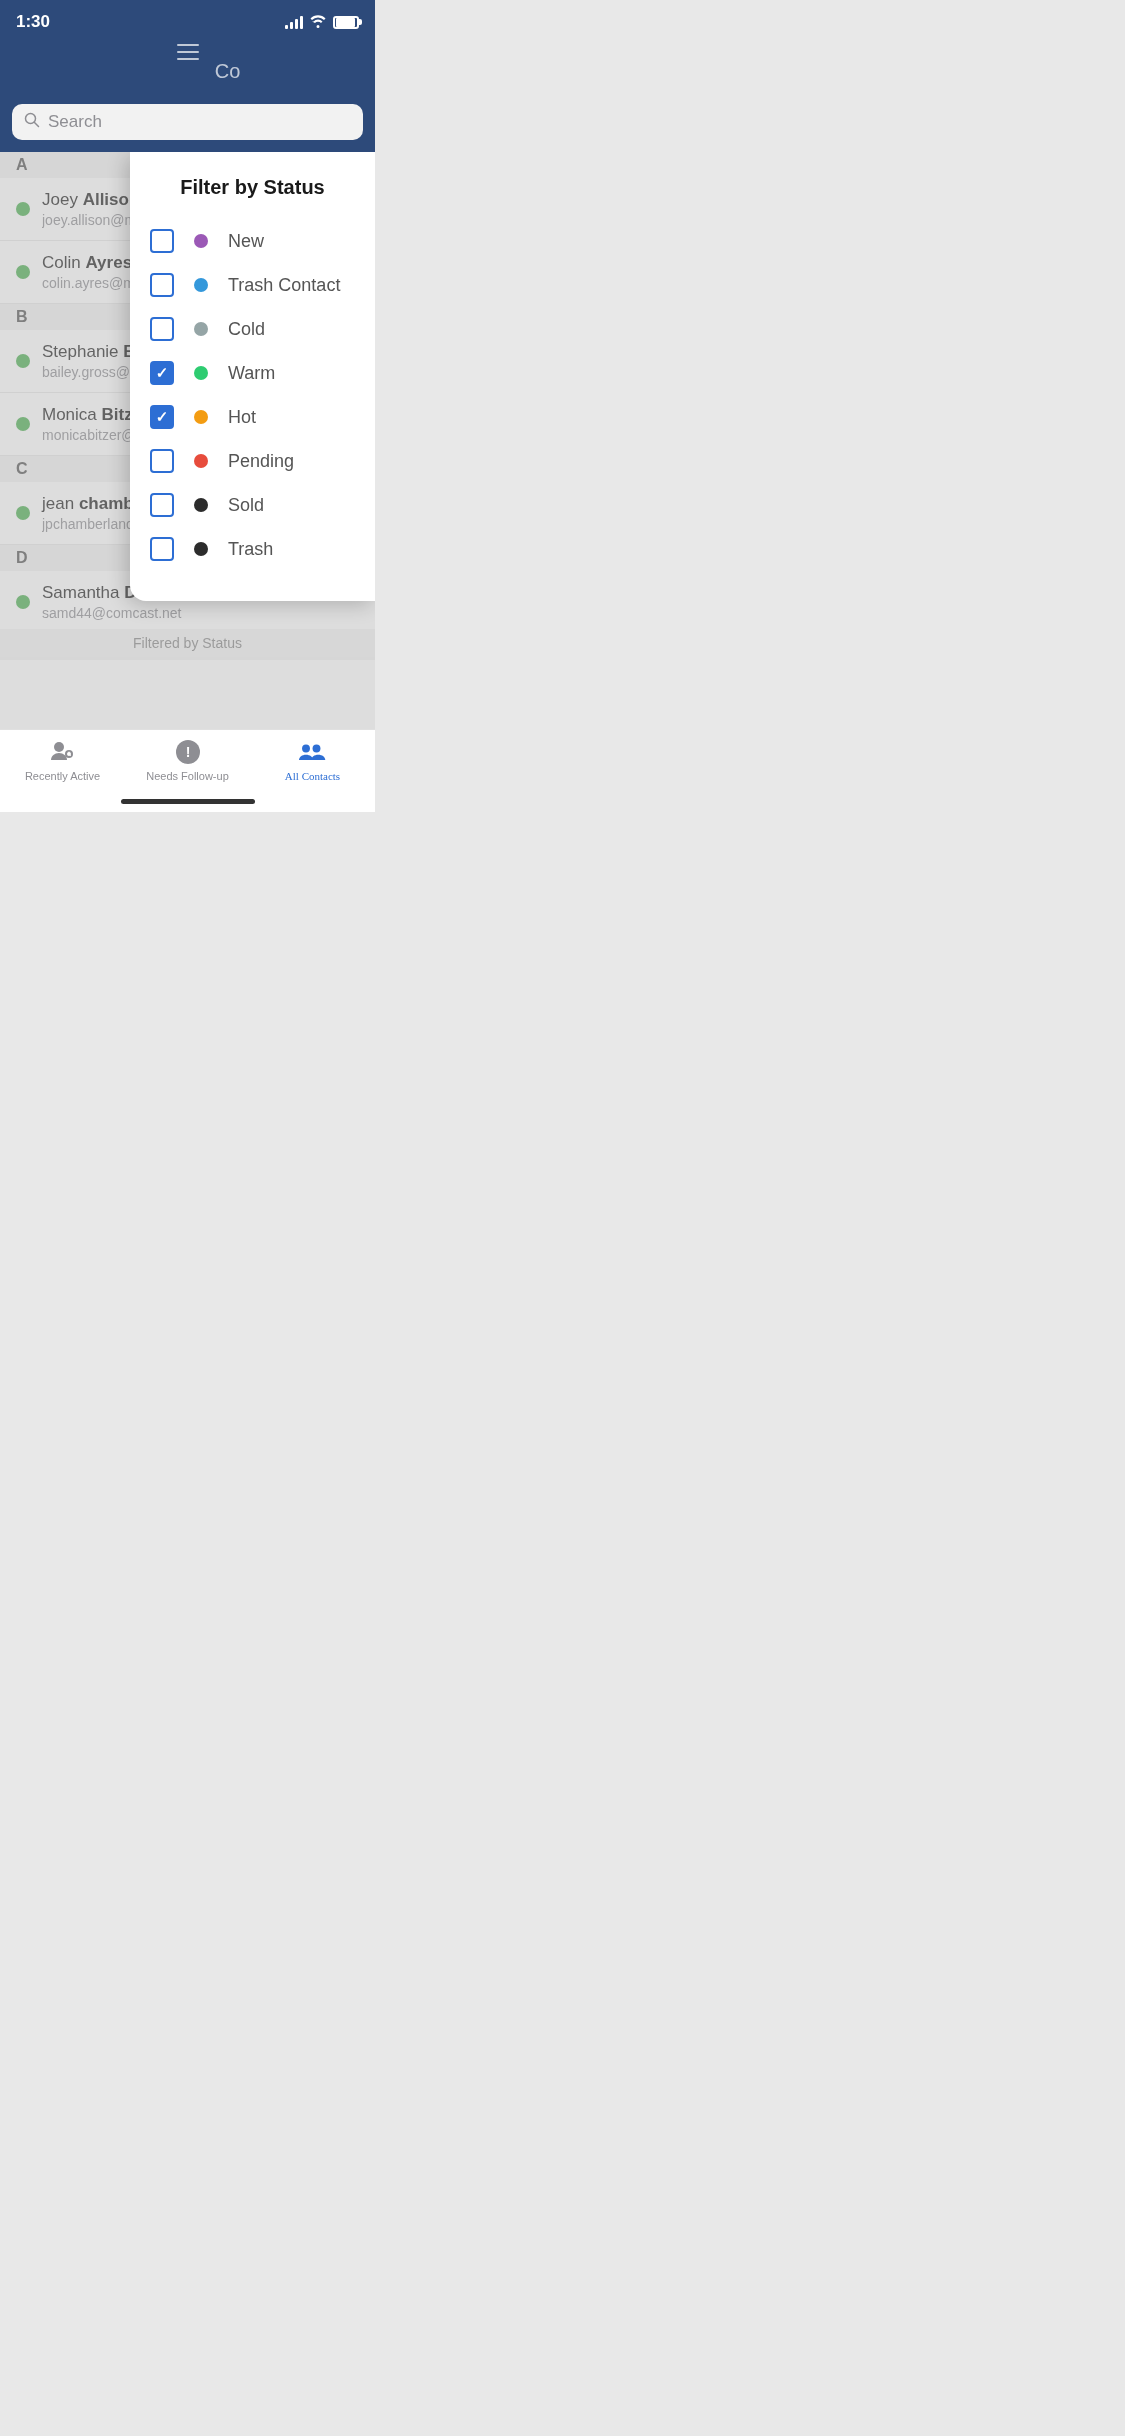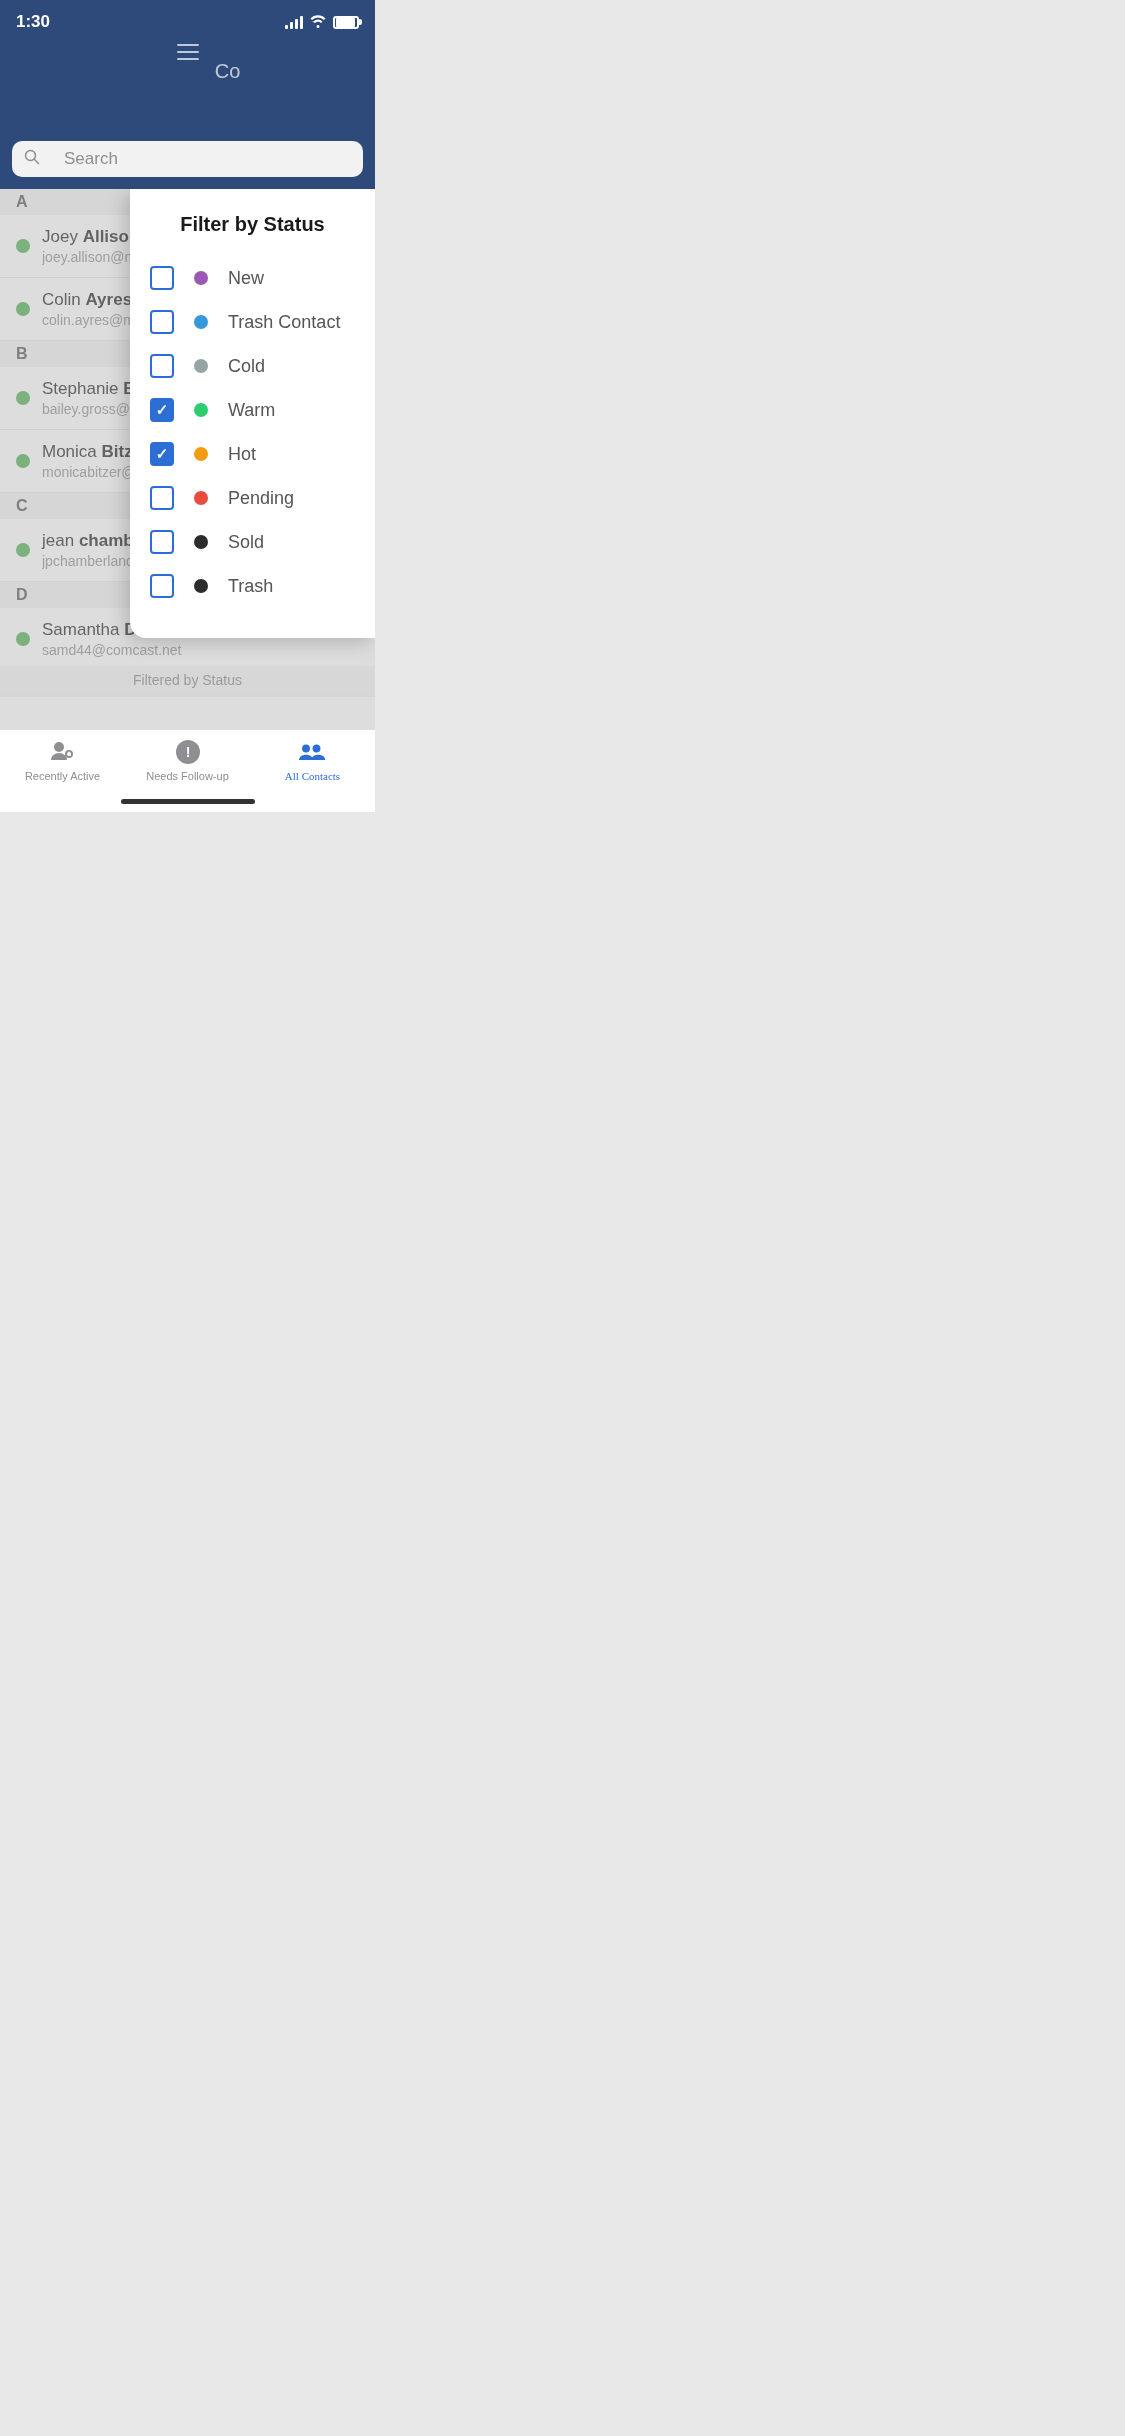--- a/index.html
+++ b/index.html
@@ -106,22 +106,21 @@
     .search-bar-wrap {
       background: #2d4a7a;
       padding: 8px 12px 12px;
     }
     .search-input-container {
       background: #f2f2f2;
       border-radius: 10px;
       display: flex;
       align-items: center;
       padding: 8px 12px;
-      gap: 24px;
-      margin-top: 37px;
+      gap: 8px;
     }
     .search-icon-svg {
       color: #8e8e93;
       font-size: 16px;
     }
     .search-placeholder {
       color: #8e8e93;
       font-size: 17px;
     }
 

